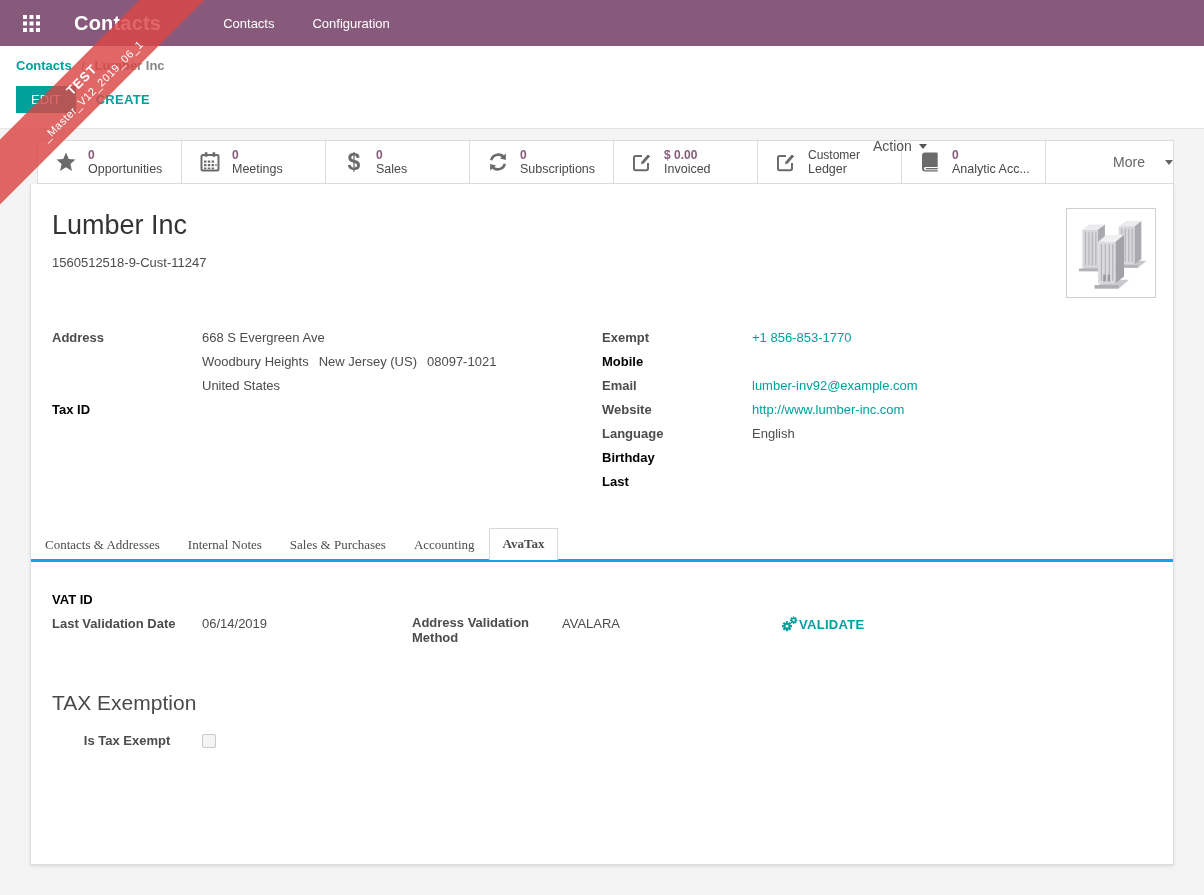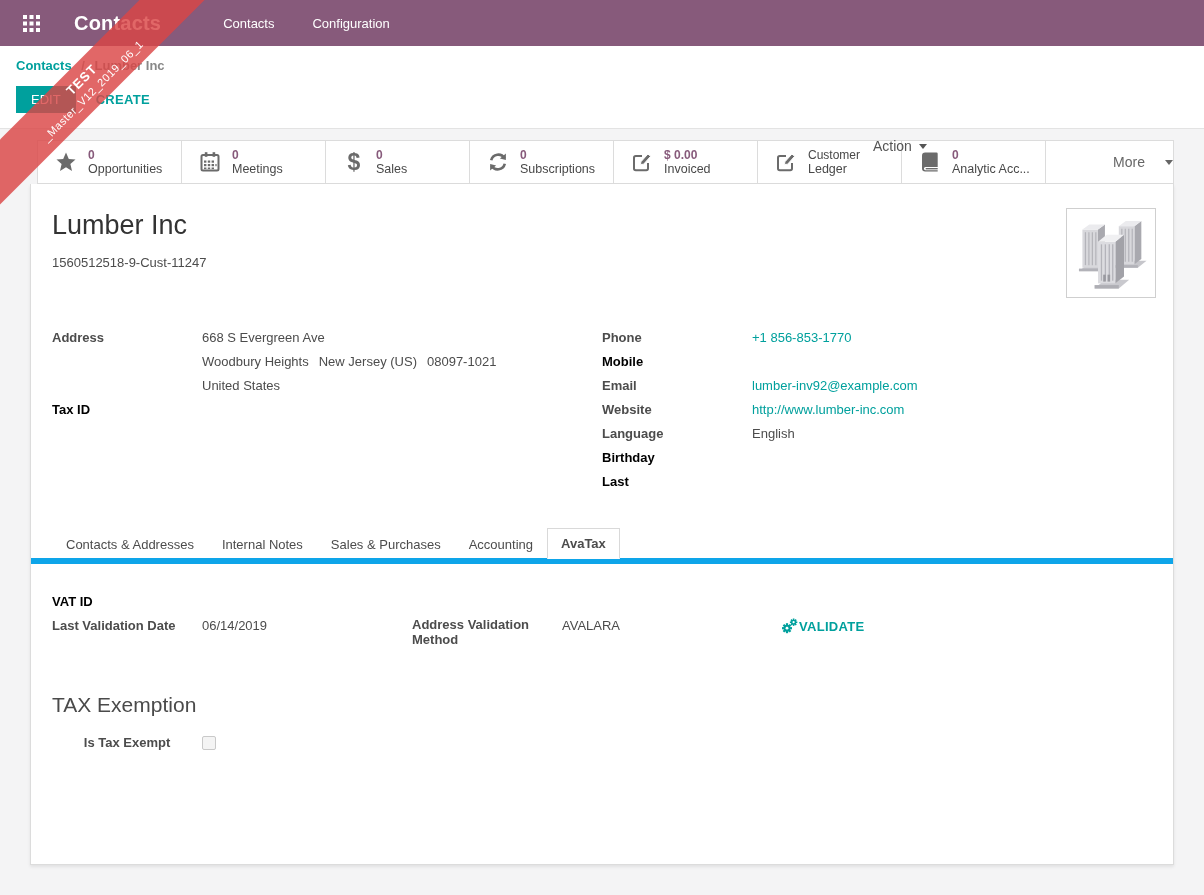--- a/index.html
+++ b/index.html
@@ -54,21 +54,21 @@
   .field-groups { display:flex; margin-top:56px; }
   .fg-col { width:50%; }
   .field-row { display:flex; font-size:13px; line-height:24px; }
   .f-label { width:150px; flex-shrink:0; font-weight:700; color:#4c4c4c; }
   .f-label.muted { color:#000000; }
   .f-value { color:#4c4c4c; }
   .f-link { color:#00A09D; text-decoration:none; cursor:pointer; }
   .addr-gap { display:inline-block; width:10px; }
 
   
-  .tabbar { display:flex; margin:34px -21px 0 -21px; padding-left:21px; border-bottom:6px solid #0ea5e9; }
+  .tabbar { display:flex; margin:34px -21px 0 -21px; border-bottom:3px solid #0ea5e9;font-family:Liberation Serif, serif; }
   .tab { font-size:13px; color:#4c4c4c; padding:7px 13px; border:1px solid transparent; border-bottom:none; cursor:pointer;
     margin-bottom:-1px; background:transparent; font-family:inherit; }
   .tab.active { border-color:#d9d9d9; background:#fff; font-weight:700; border-bottom:1px solid #fff; }
 
   .tab-content { padding-top:26px; }
   .section-heading { font-size:21px; color:#4a4a4a; font-weight:400; margin-top:30px; margin-bottom:14px; }
   .validation-row { display:flex; font-size:13px; line-height:24px; }
   .vgroup1 { display:flex; width:360px; flex-shrink:0; }
   .vgroup2 { display:flex; width:318px; flex-shrink:0; }
   .vgroup2 .f-label { line-height:15px; padding-top:3px; }
@@ -305,21 +305,21 @@
           </span>
         </div>
         <div class="field-row">
           <span class="f-label muted">Tax ID</span>
           <span class="f-value"></span>
         </div>
       </div>
 
       <div class="fg-col">
         <div class="field-row">
-          <span class="f-label">Phone</span>
+          <span class="f-label">Exempt</span>
           <a class="f-link">+1 856-853-1770</a>
         </div>
         <div class="field-row">
           <span class="f-label muted">Mobile</span>
           <span class="f-value"></span>
         </div>
         <div class="field-row">
           <span class="f-label">Email</span>
           <a class="f-link">lumber-inv92@example.com</a>
         </div>

